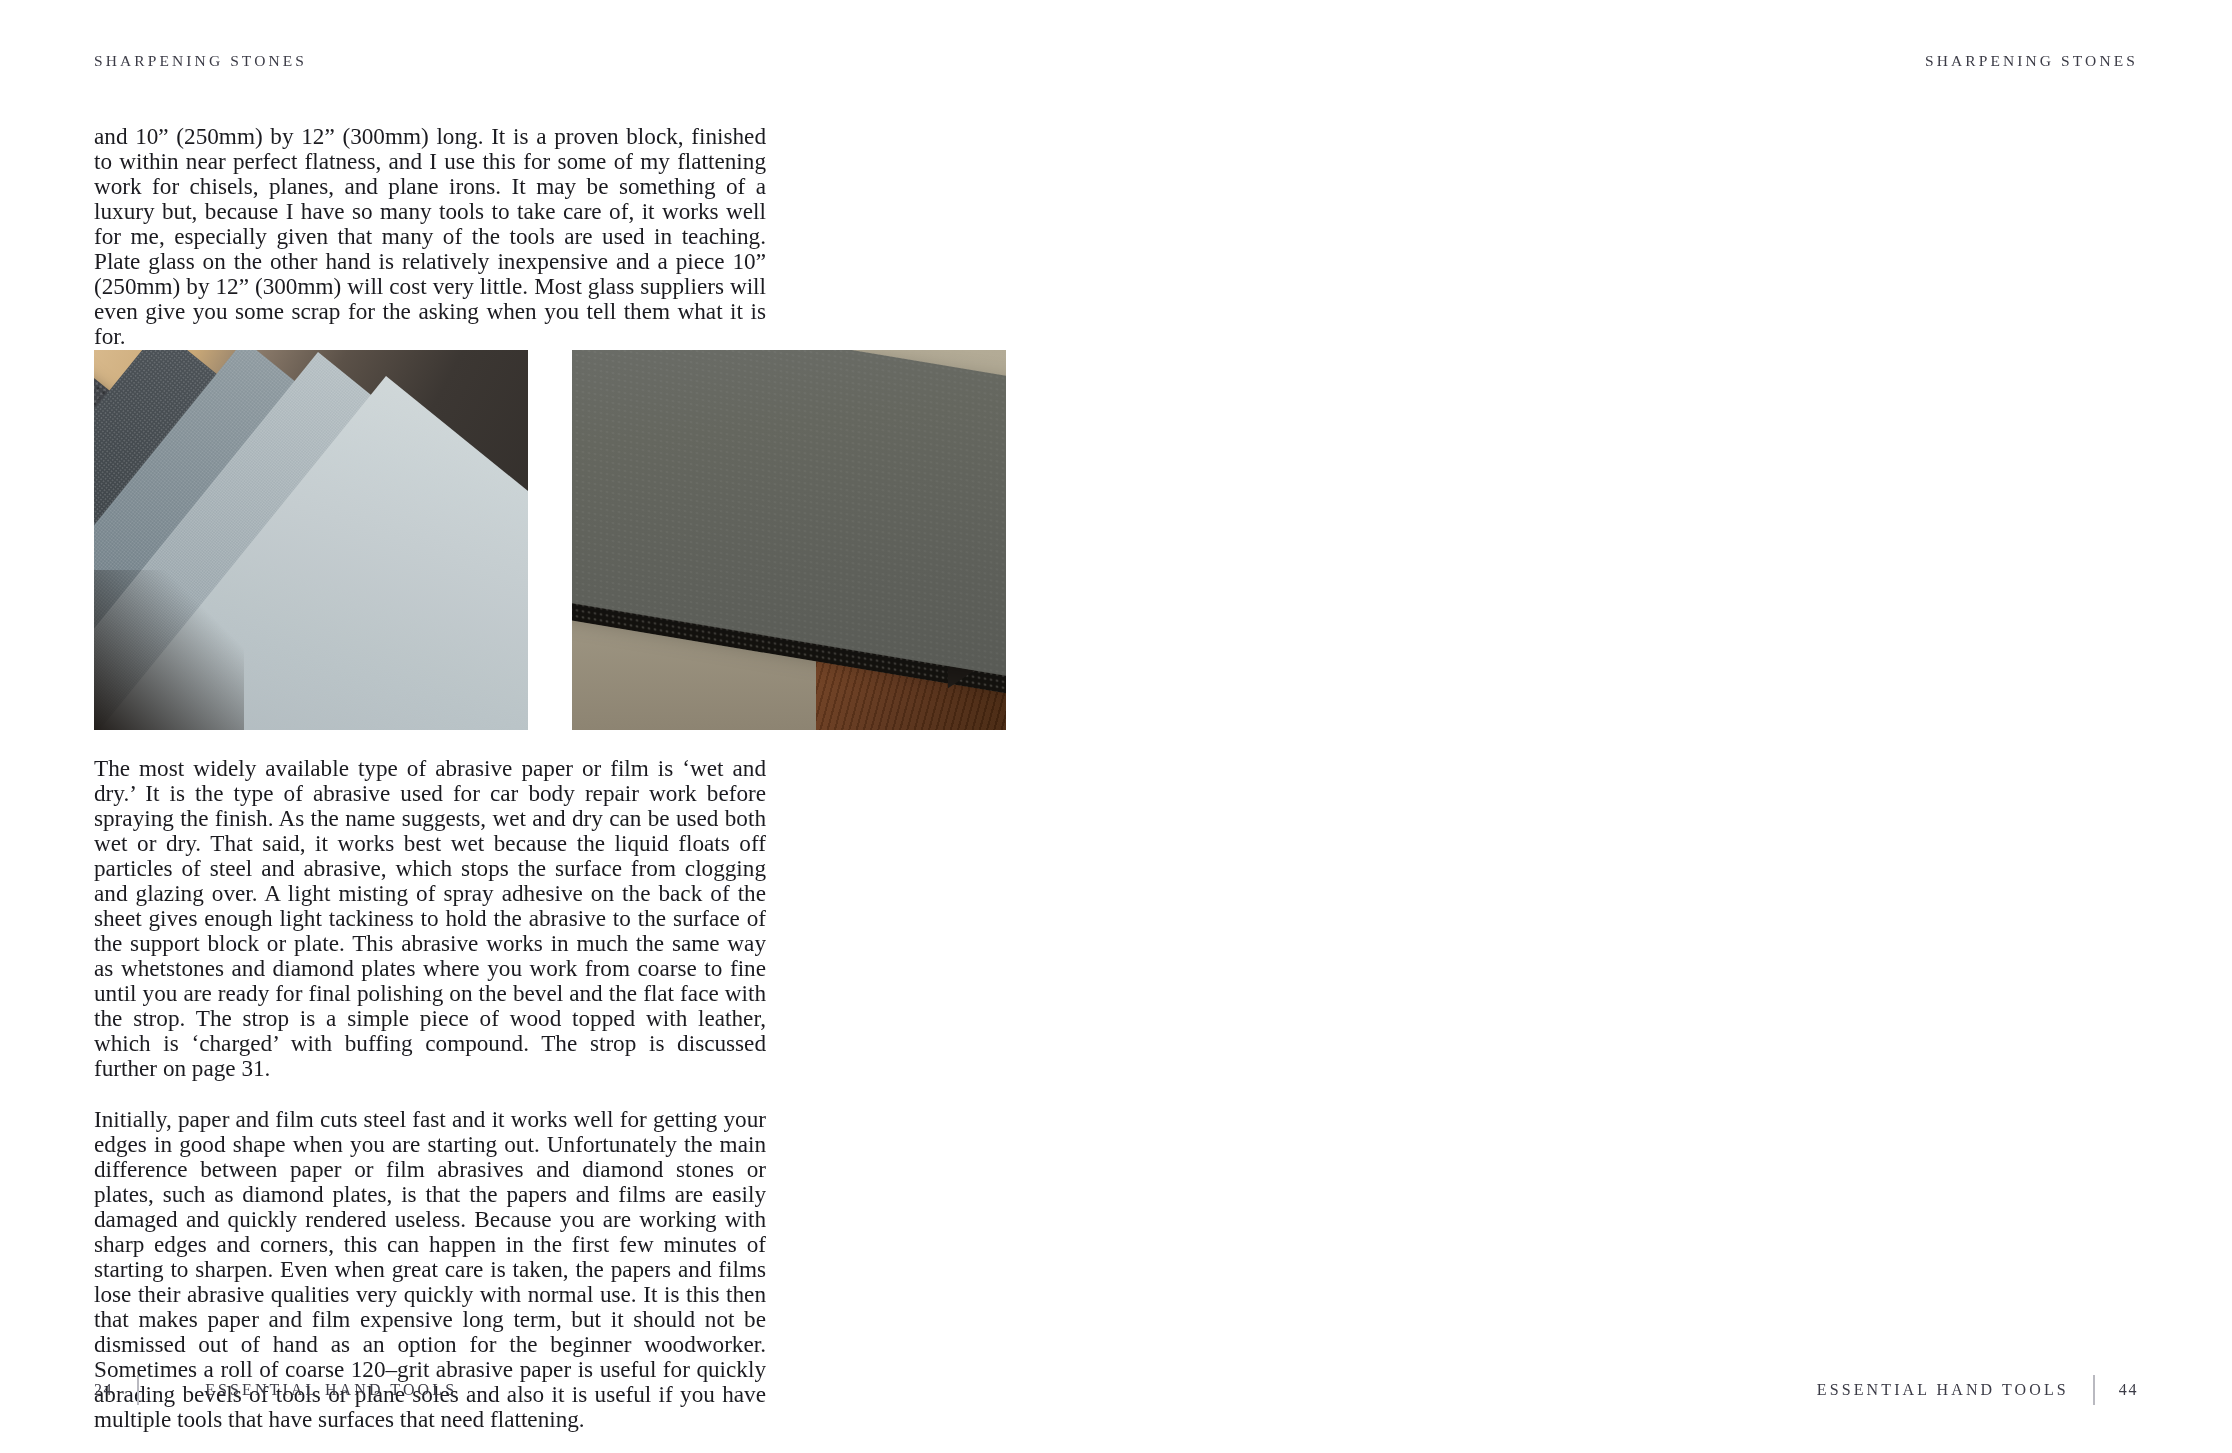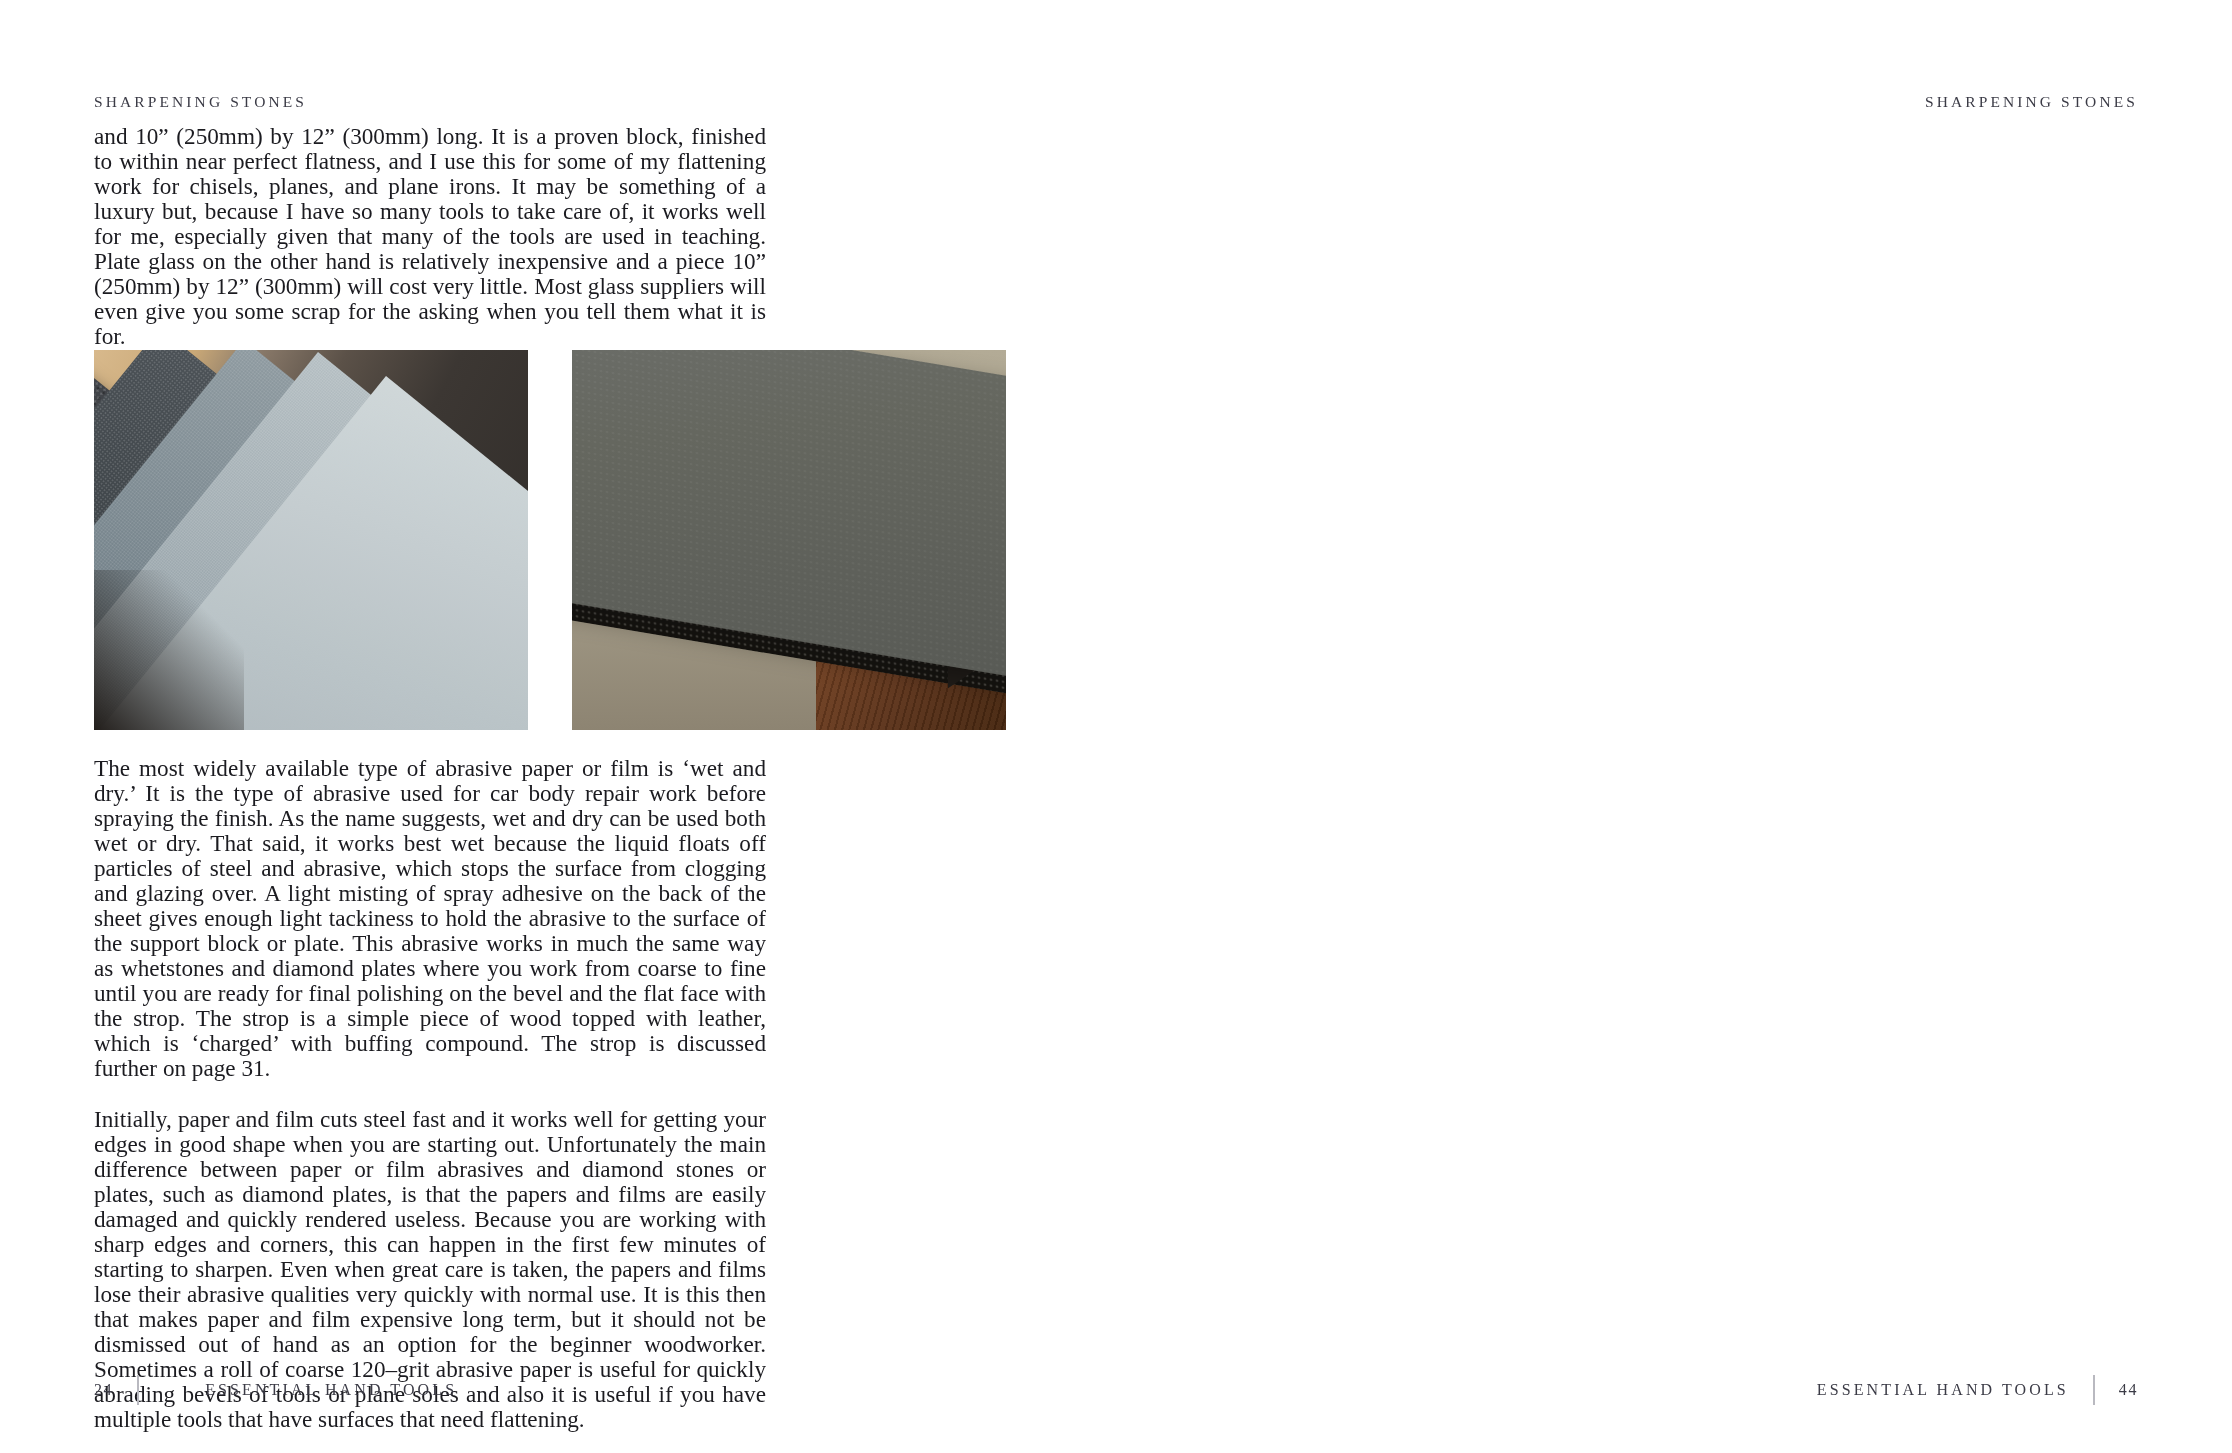--- a/index.html
+++ b/index.html
@@ -17,21 +17,20 @@
 
   
   .running-head{
     position:absolute;top:52px;
     font-family:"Liberation Serif", serif;
     font-size:15.5px;
     letter-spacing:3.1px;
     color:#3b3b46;
     text-transform:uppercase;
     white-space:nowrap;
-    margin-top:41px;
   }
   .rh-left{left:94px;}
   .rh-right{right:94px;}
 
   
   .col{position:absolute;}
   .col-left{left:94px;top:124px;width:672px;}
 
   p.body{
     margin:0 0 26px 0;

